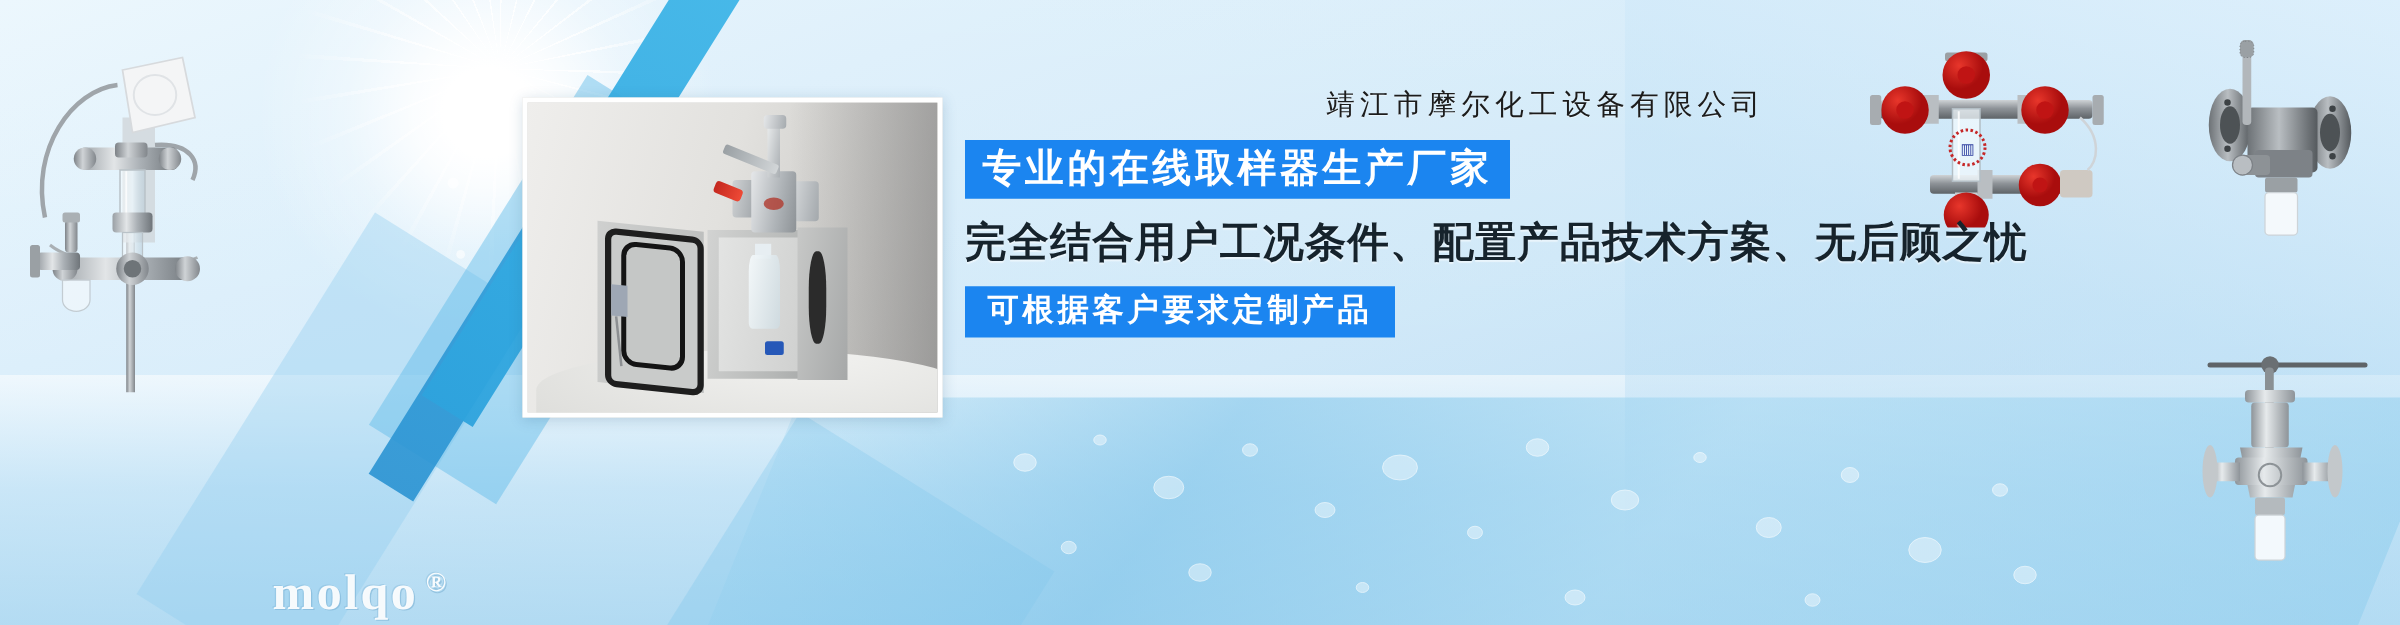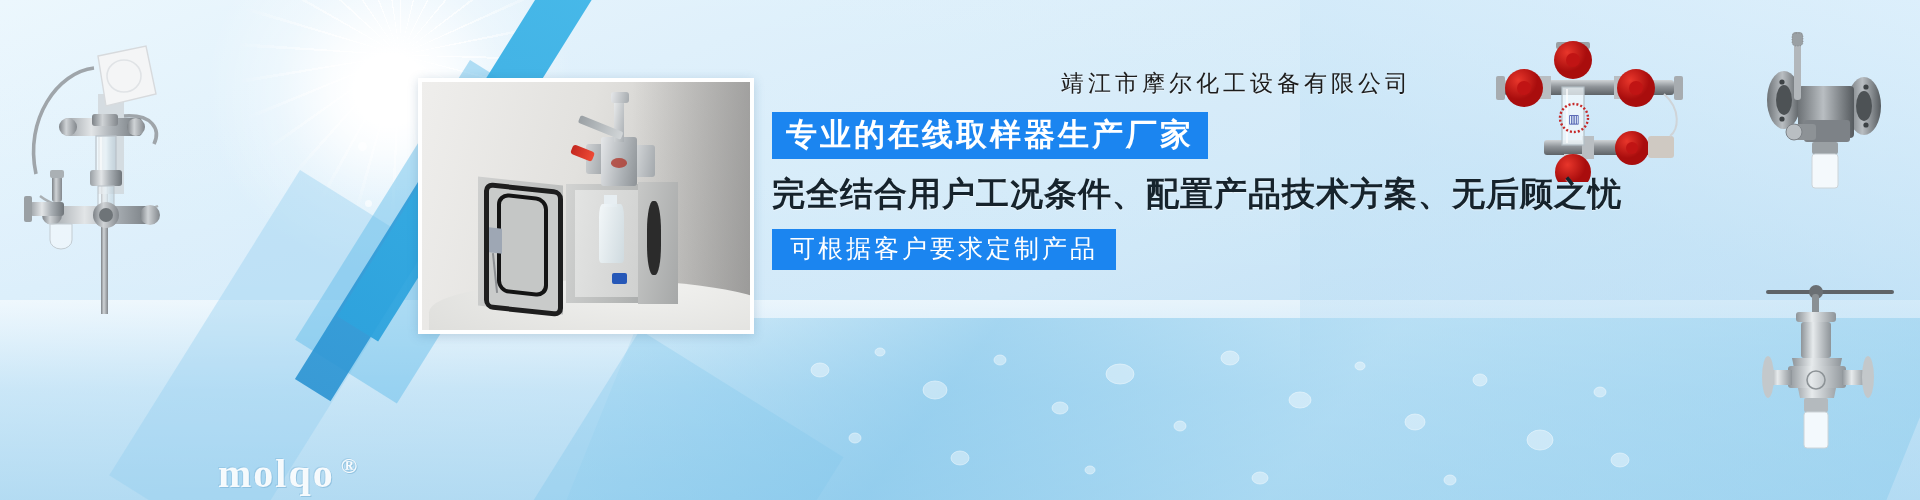--- a/index.html
+++ b/index.html
@@ -117,21 +117,21 @@
   .subline{
     margin-top:16px;
     font-size:33px;font-weight:bold;letter-spacing:1px;color:#16232c;
     white-space:nowrap;line-height:1.15;
     text-shadow:0 1px 1px rgba(255,255,255,.55);
   }
 
   .pill{
     display:inline-block;margin-top:16px;
     background:#1b85f0;color:#ffffff;
-    font-weight:normal;font-size:25px;letter-spacing:3px;
+    font-weight:bold;font-size:25px;letter-spacing:3px;
     padding:7px 18px 9px 18px;white-space:nowrap;line-height:1;
   }
 
   .eng{
     margin-top:14px;width:600px;
     font-family:"Liberation Serif","DejaVu Serif",serif;
     font-size:8.5px;line-height:1.75;letter-spacing:.55px;
     color:#4a6070;text-transform:uppercase;
   }
 

